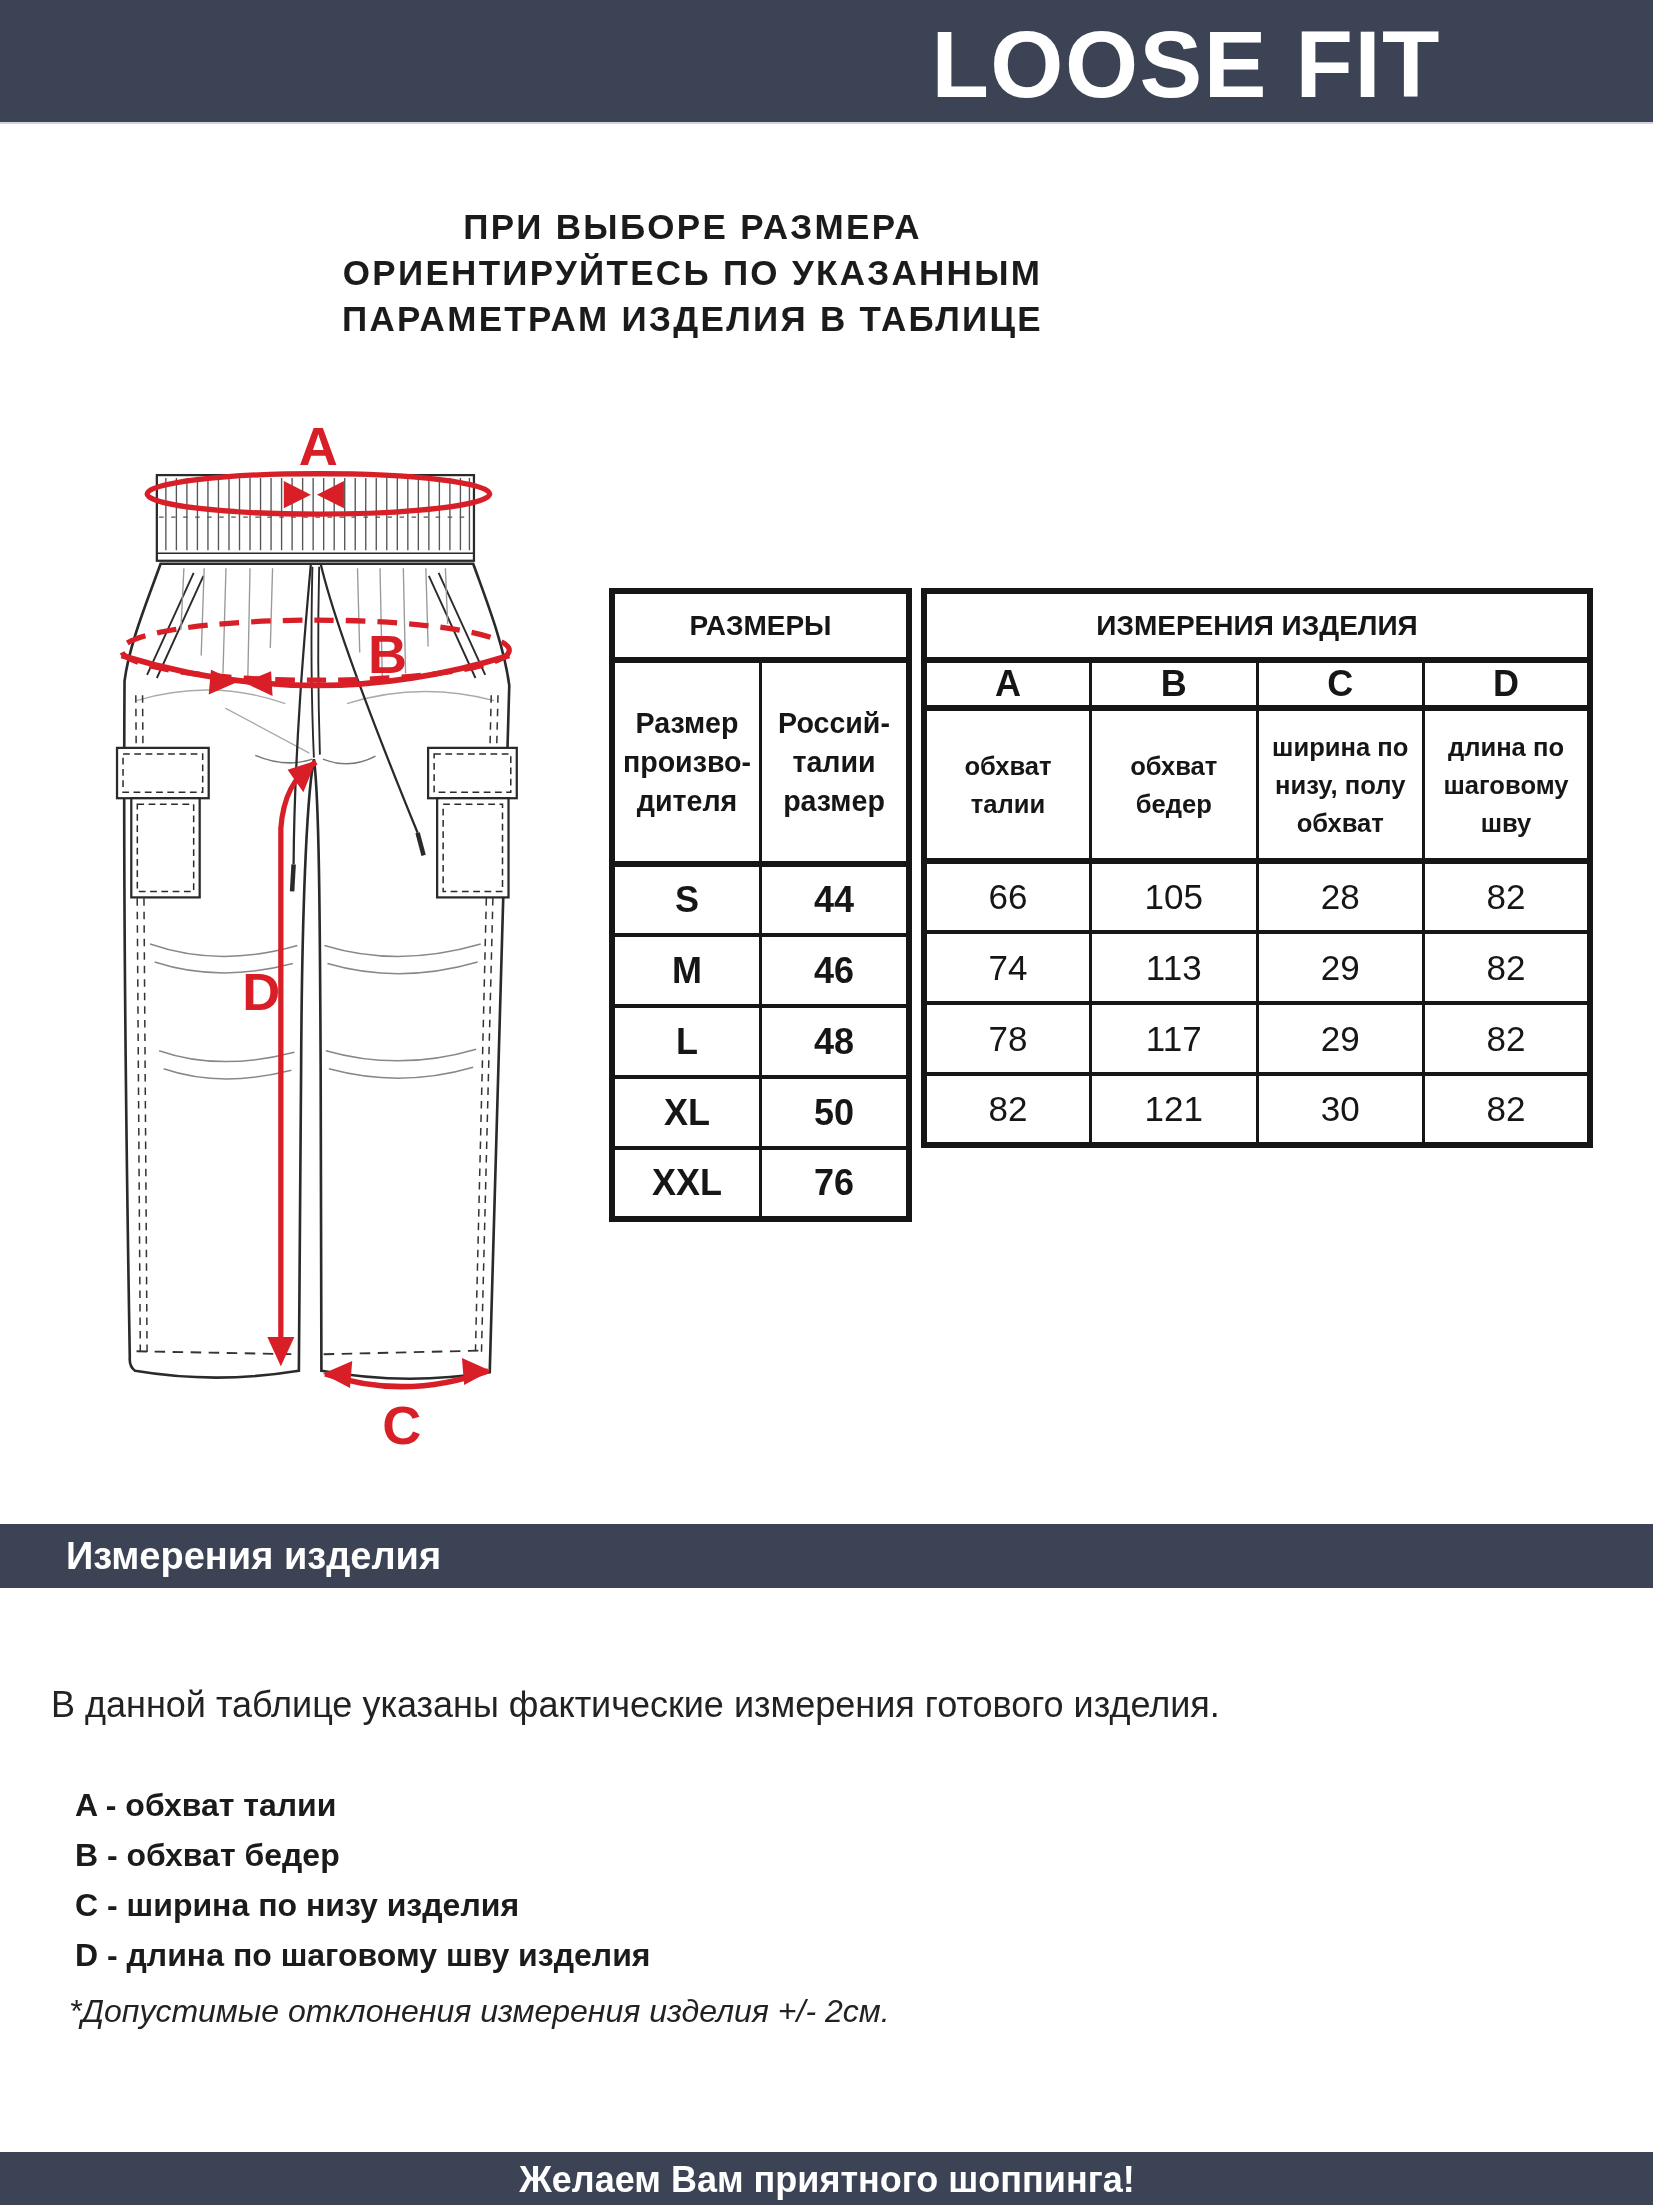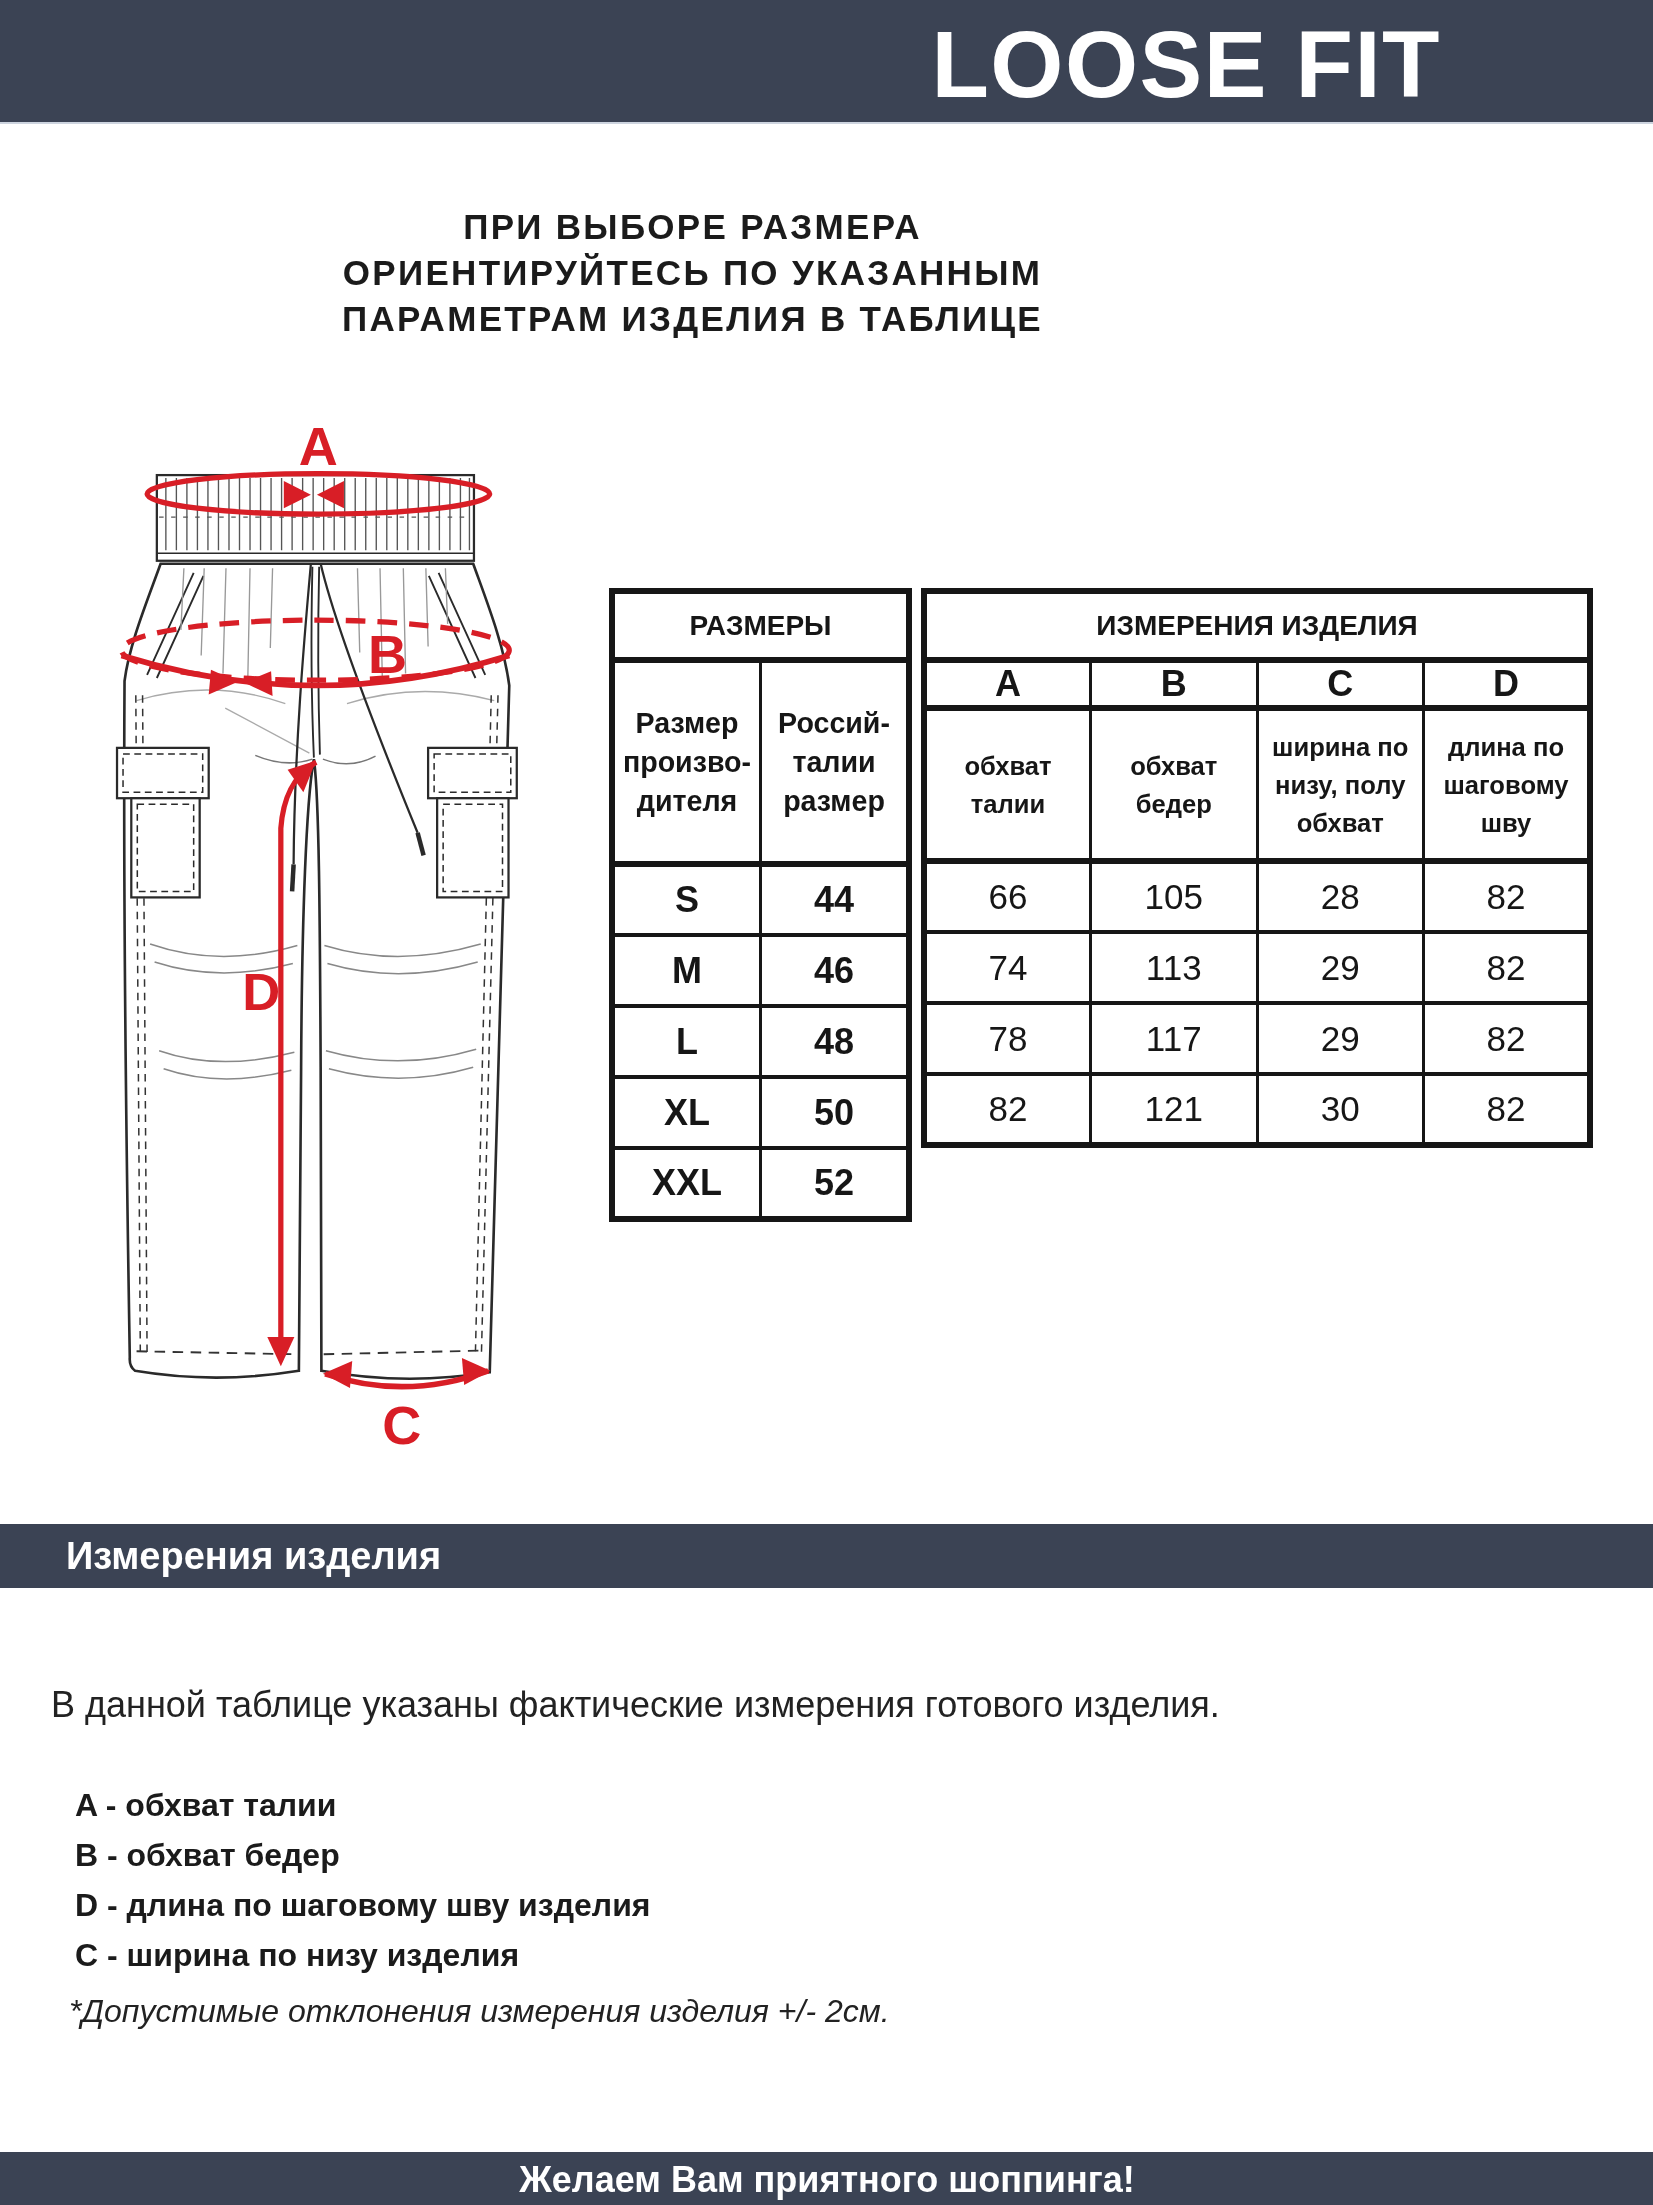--- a/index.html
+++ b/index.html
@@ -178,21 +178,21 @@
       <tr class="tr-data">
         <th>L</th>
         <th>48</th>
       </tr>
       <tr class="tr-data">
         <th>XL</th>
         <th>50</th>
       </tr>
       <tr class="tr-data">
         <th>XXL</th>
-        <th>52</th>
+        <th>76</th>
       </tr>
     </tbody>
   </table>
 
   <table class="tbl tbl-right">
     <colgroup>
         <col style="width:25%">
         <col style="width:25%">
         <col style="width:25%">
         <col style="width:25%">
@@ -248,22 +248,22 @@
 
   <div class="section-bar">
     <span>Измерения изделия</span>
   </div>
 
   <p class="para">В данной таблице указаны фактические измерения готового изделия.</p>
 
   <ul class="legend">
     <li>A - обхват талии</li>
     <li>B - обхват бедер</li>
+    <li>C - ширина по низу изделия</li>
     <li>D - длина по шаговому шву изделия</li>
-    <li>C - ширина по низу изделия</li>
   </ul>
 
   <p class="footnote">*Допустимые отклонения измерения изделия +/- 2см.</p>
 
   <footer class="bottombar">
     <div>Желаем Вам приятного шоппинга!</div>
   </footer>
 
 </div>
 

